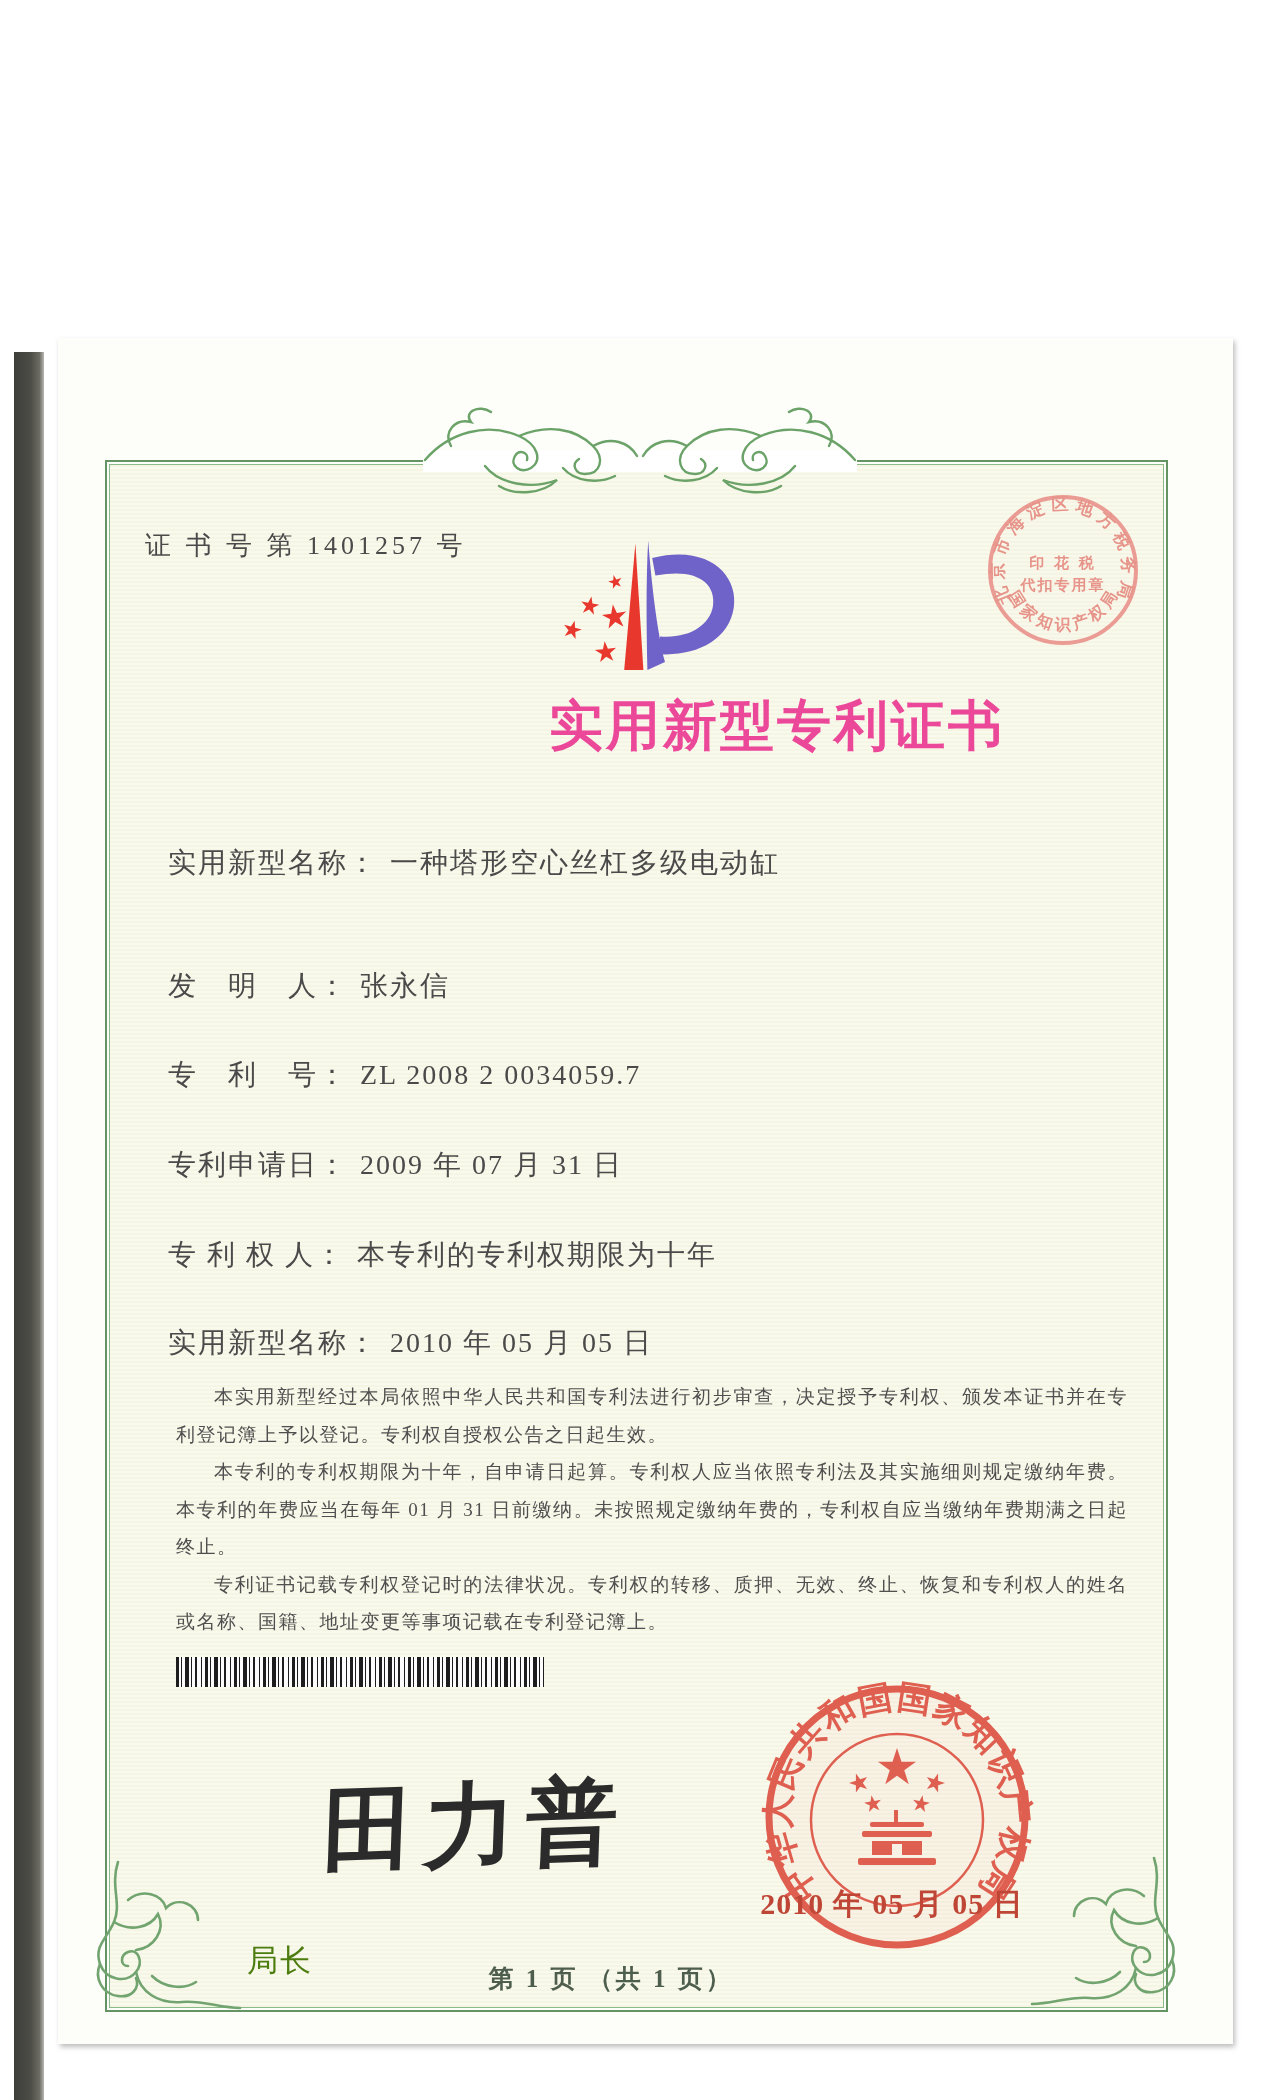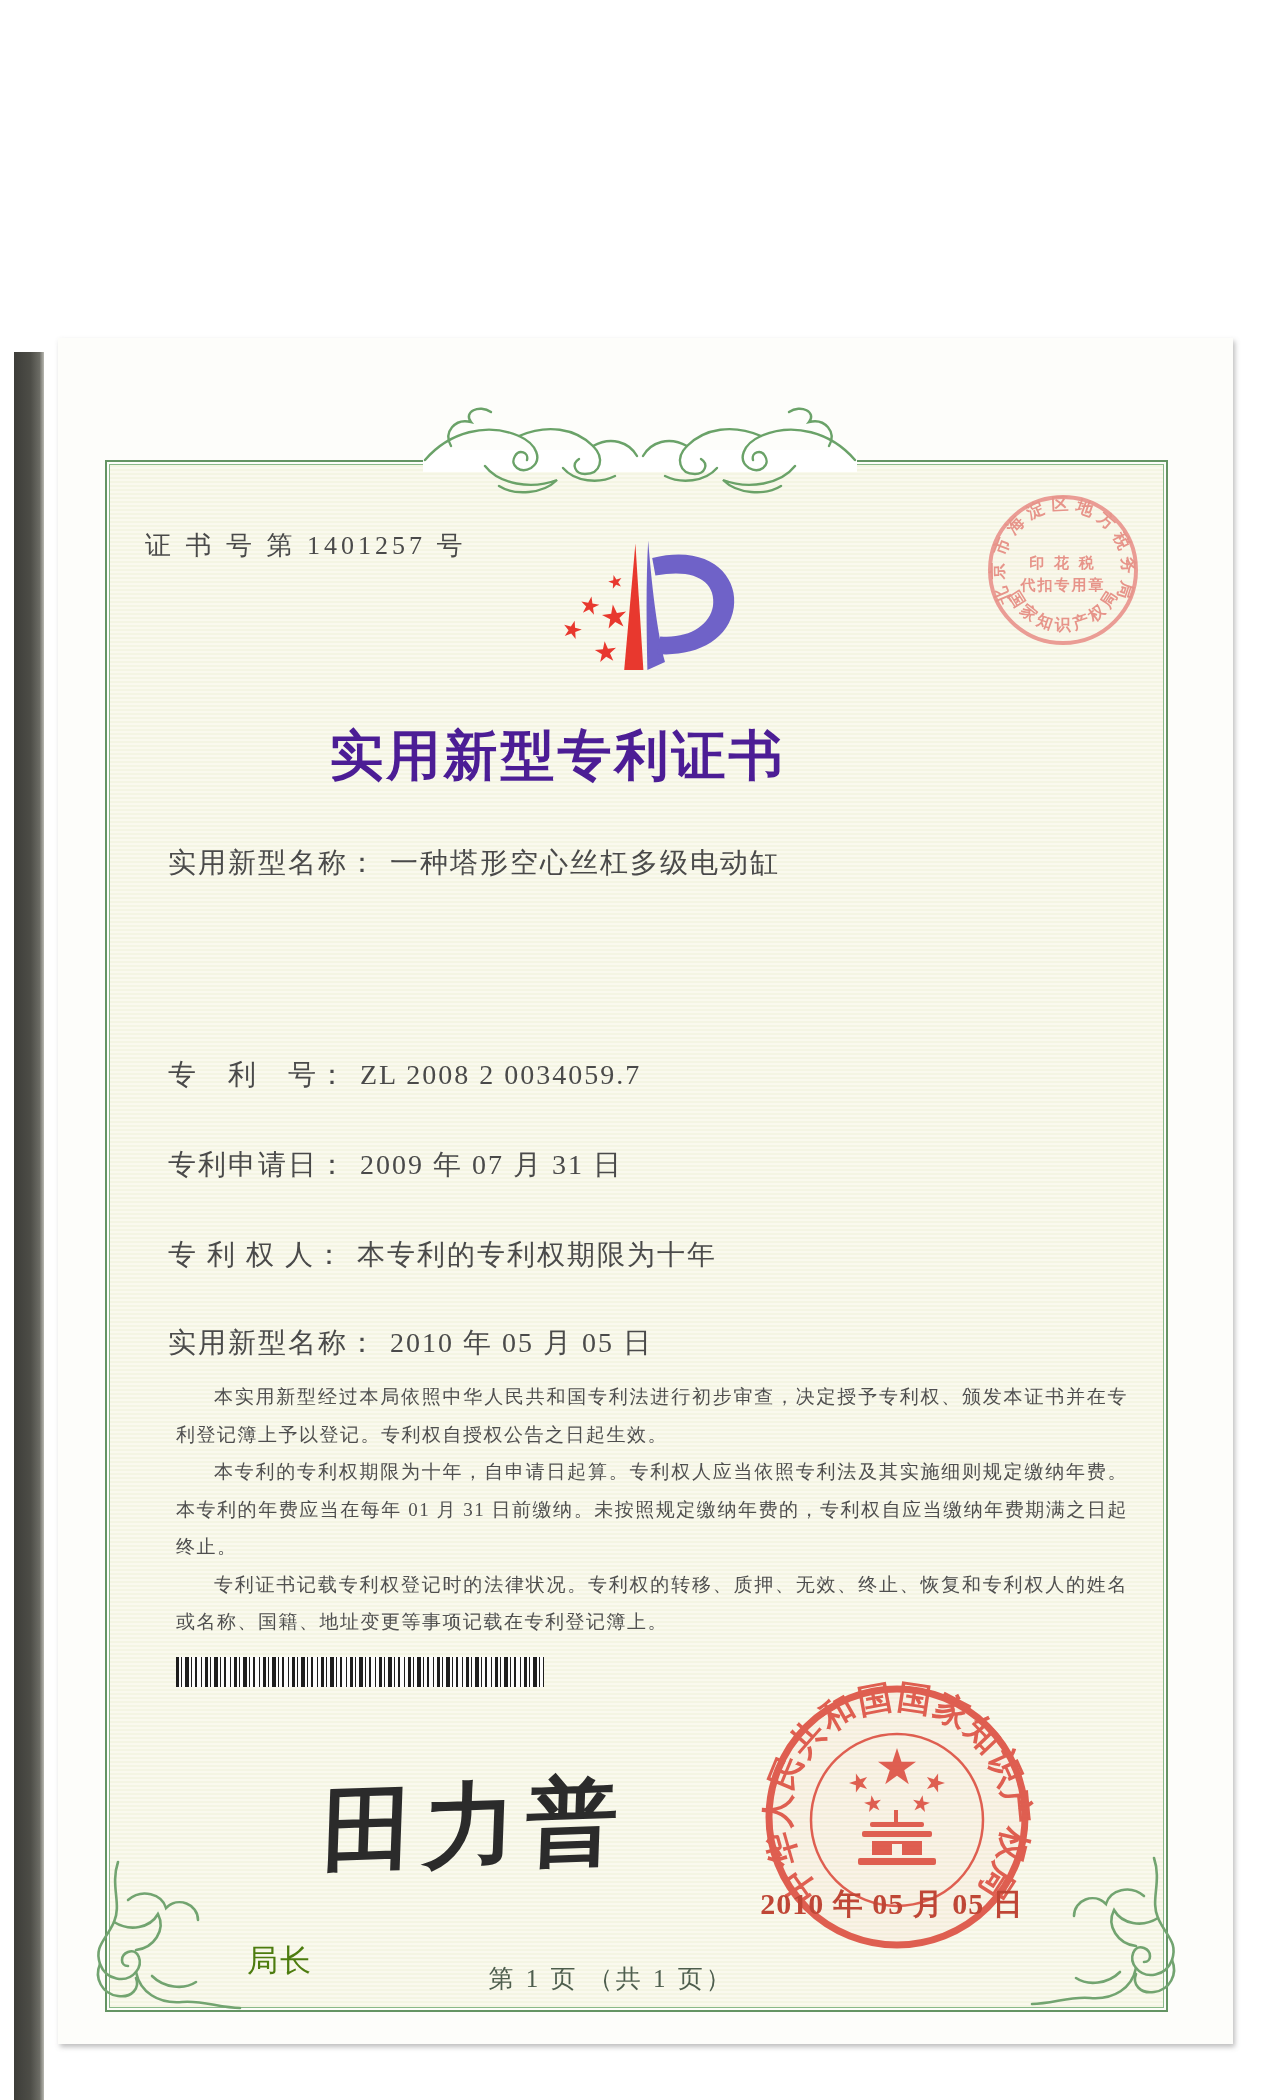--- a/index.html
+++ b/index.html
@@ -10,40 +10,40 @@
     background:linear-gradient(90deg,#3d3d39 0%,#4d4d47 55%,#6c6c65 85%,#b9b9b2 100%);}
   
   .paper{position:absolute;left:58px;top:338px;width:1175px;height:1706px;background:#fdfdfa;
     box-shadow:2px 3px 5px rgba(110,110,110,.45);}
   
   .frame{position:absolute;left:105px;top:460px;width:1063px;height:1552px;border:2px solid #649463;box-sizing:border-box;}
   .frame-inner{position:absolute;inset:2px;border:1px solid #8ab98a;
     background:repeating-linear-gradient(180deg,#f4f5e3 0px,#f4f5e3 2px,#faf9ee 2px,#faf9ee 4px);}
   .txt{position:absolute;white-space:nowrap;}
   .cert-no{left:145px;top:528px;font-size:26px;letter-spacing:4px;color:#4a4a4a;}
-  .title{left:110px;top:720px;width:895px;text-align:center;font-size:54px;letter-spacing:3px;
-         font-weight:600;color:#4c1d95;}
+  .title{left:110px;top:690px;width:895px;text-align:right;font-size:54px;letter-spacing:3px;
+         font-weight:600;color:#ec4899;}
   .field{position:absolute;left:168px;font-size:28px;color:#4a4a4a;letter-spacing:2px;white-space:nowrap;}
   .field .lab{margin-right:12px;}
   .f0{top:844px}.f1{top:967px}.f2{top:1056px}.f3{top:1146px}.f4{top:1236px}.f5{top:1324px}
   .paras{position:absolute;left:176px;top:1378px;width:952px;}
   .paras p{margin:0;text-indent:2em;font-size:19px;line-height:37.5px;color:#4f4f4f;
            letter-spacing:1.5px;text-align:justify;}
   .barcode{position:absolute;left:176px;top:1657px;width:368px;height:30px;
     background:repeating-linear-gradient(90deg,
       #1d1d1d 0 3px,#fcfcfc 3px 5px,#1d1d1d 5px 6px,#fcfcfc 6px 9px,
       #1d1d1d 9px 13px,#fcfcfc 13px 15px,#1d1d1d 15px 16px,#fcfcfc 16px 19px,
       #1d1d1d 19px 21px,#fcfcfc 21px 25px,#1d1d1d 25px 26px,#fcfcfc 26px 29px);}
   .director{left:247px;top:1940px;font-size:31px;letter-spacing:2px;color:#4d7c0f;}
   .sign{left:322px;top:1764px;font-size:92px;letter-spacing:10px;color:#2b2b2b;
         transform:rotate(-2deg) skewX(-4deg);font-weight:600;}
   .seal-date{left:756px;top:1884px;width:272px;text-align:center;font-size:30px;
         color:#bf4636;font-weight:600;z-index:6;letter-spacing:1px;}
   .footer{left:105px;top:1962px;width:1012px;text-align:center;font-size:25px;
-        letter-spacing:3px;color:#4e5e4e;}
+        letter-spacing:3px;color:#4e5e4e;font-weight:bold;}
   svg{position:absolute;overflow:visible;}
   .logo-svg{left:545px;top:520px;}
   .stamp-svg{left:981px;top:488px;opacity:.9;z-index:5;}
   .seal-svg{left:732px;top:1652px;opacity:.92;z-index:5;}
   .dragon-svg{left:415px;top:402px;z-index:4;}
   .corner-svg{z-index:4;}
   .cl{left:92px;top:1860px;}
   .cr{left:1030px;top:1856px;}
 </style>
 </head>
@@ -133,20 +133,23 @@
       <textPath href="#stampBot" startOffset="5" textLength="136" lengthAdjust="spacing">国家知识产权局</textPath>
     </text>
     <text x="82" y="80" text-anchor="middle" font-size="15" letter-spacing="3" fill="#e58a80" font-weight="600">印 花 税</text>
     <text x="82" y="102" text-anchor="middle" font-size="15" letter-spacing="2" fill="#e58a80" font-weight="600">代扣专用章</text>
   </svg>
 
   <div class="txt title">实用新型专利证书</div>
 
   <div class="field f0">
     <span class="lab">实用新型名称：</span><span>一种塔形空心丝杠多级电动缸</span>
+  </div>
+  <div class="field f1">
+    <span class="lab">发　明　人：</span><span>张永信</span>
   </div>
   <div class="field f2">
     <span class="lab">专　利　号：</span><span>ZL 2008 2 0034059.7</span>
   </div>
   <div class="field f3">
     <span class="lab">专利申请日：</span><span>2009 年 07 月 31 日</span>
   </div>
   <div class="field f4">
     <span class="lab">专 利 权 人：</span><span>本专利的专利权期限为十年</span>
   </div>

